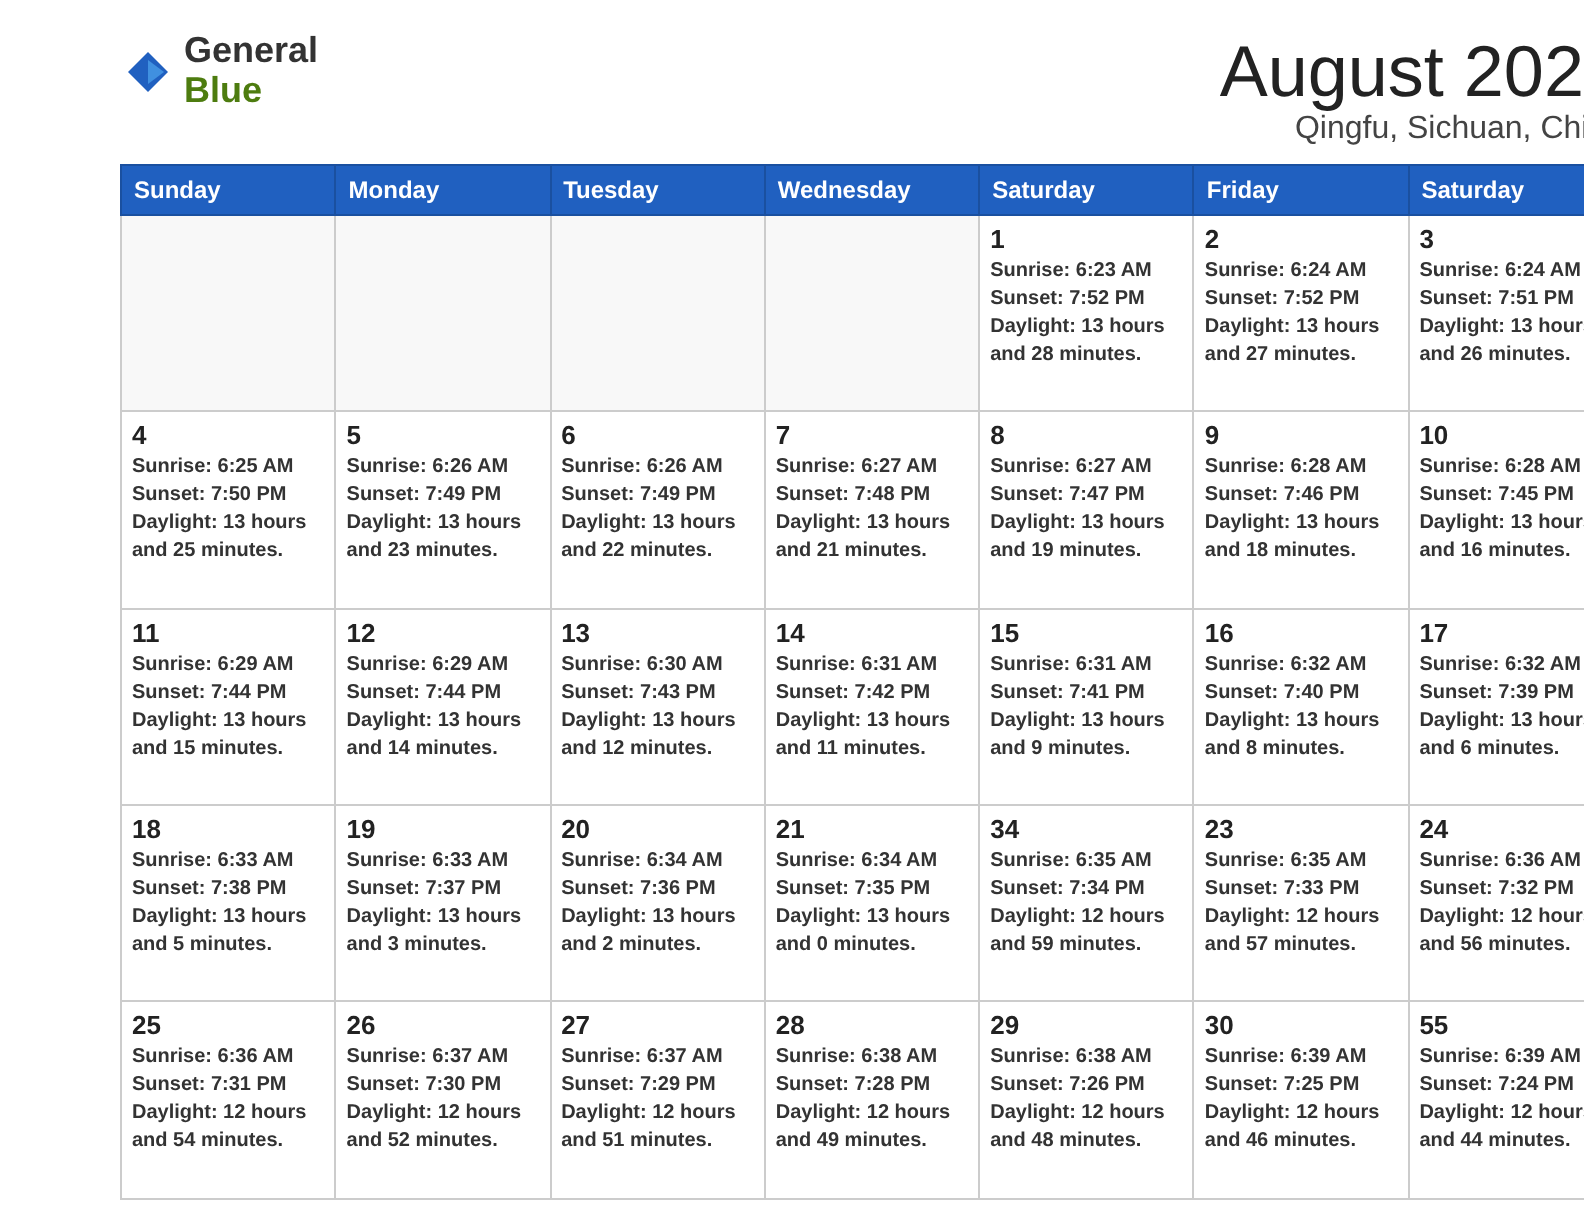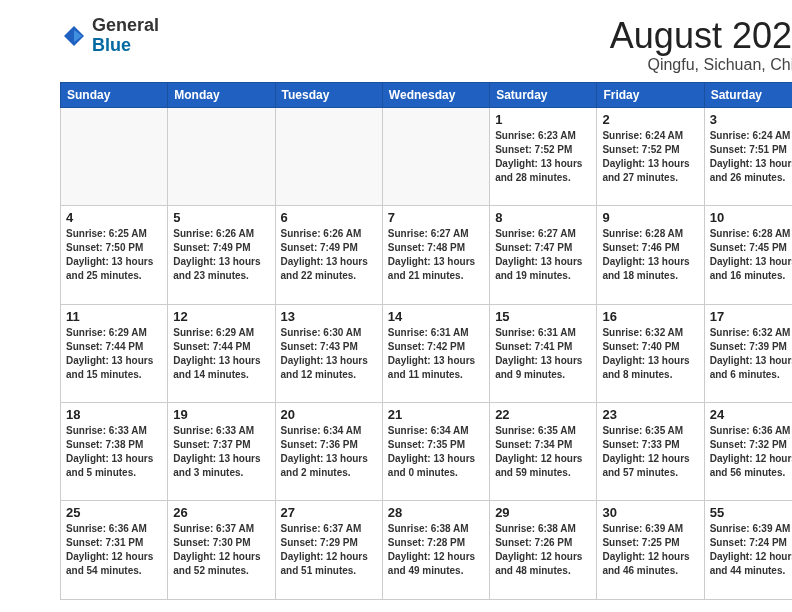--- a/index.html
+++ b/index.html
@@ -28,21 +28,21 @@
       display: flex;
       align-items: center;
       gap: 4px;
     }
     .logo-text {
       font-size: 18px;
       font-weight: bold;
       line-height: 1.1;
     }
     .logo-text .general { color: #333; }
-    .logo-text .blue { color: #0369a1; }
+    .logo-text .blue { color: #4d7c0f; }
     .logo-icon {
       width: 28px;
       height: 28px;
     }
     .title-block {
       text-align: right;
     }
     .main-title {
       font-size: 36px;
       font-weight: normal;
@@ -300,21 +300,21 @@
 and 2 minutes.</div>
           </td>
           <td>
             <span class="day-num">21</span>
             <div class="day-info" style="white-space: pre-line;">Sunrise: 6:34 AM
 Sunset: 7:35 PM
 Daylight: 13 hours
 and 0 minutes.</div>
           </td>
           <td>
-            <span class="day-num">22</span>
+            <span class="day-num">34</span>
             <div class="day-info" style="white-space: pre-line;">Sunrise: 6:35 AM
 Sunset: 7:34 PM
 Daylight: 12 hours
 and 59 minutes.</div>
           </td>
           <td>
             <span class="day-num">23</span>
             <div class="day-info" style="white-space: pre-line;">Sunrise: 6:35 AM
 Sunset: 7:33 PM
 Daylight: 12 hours

